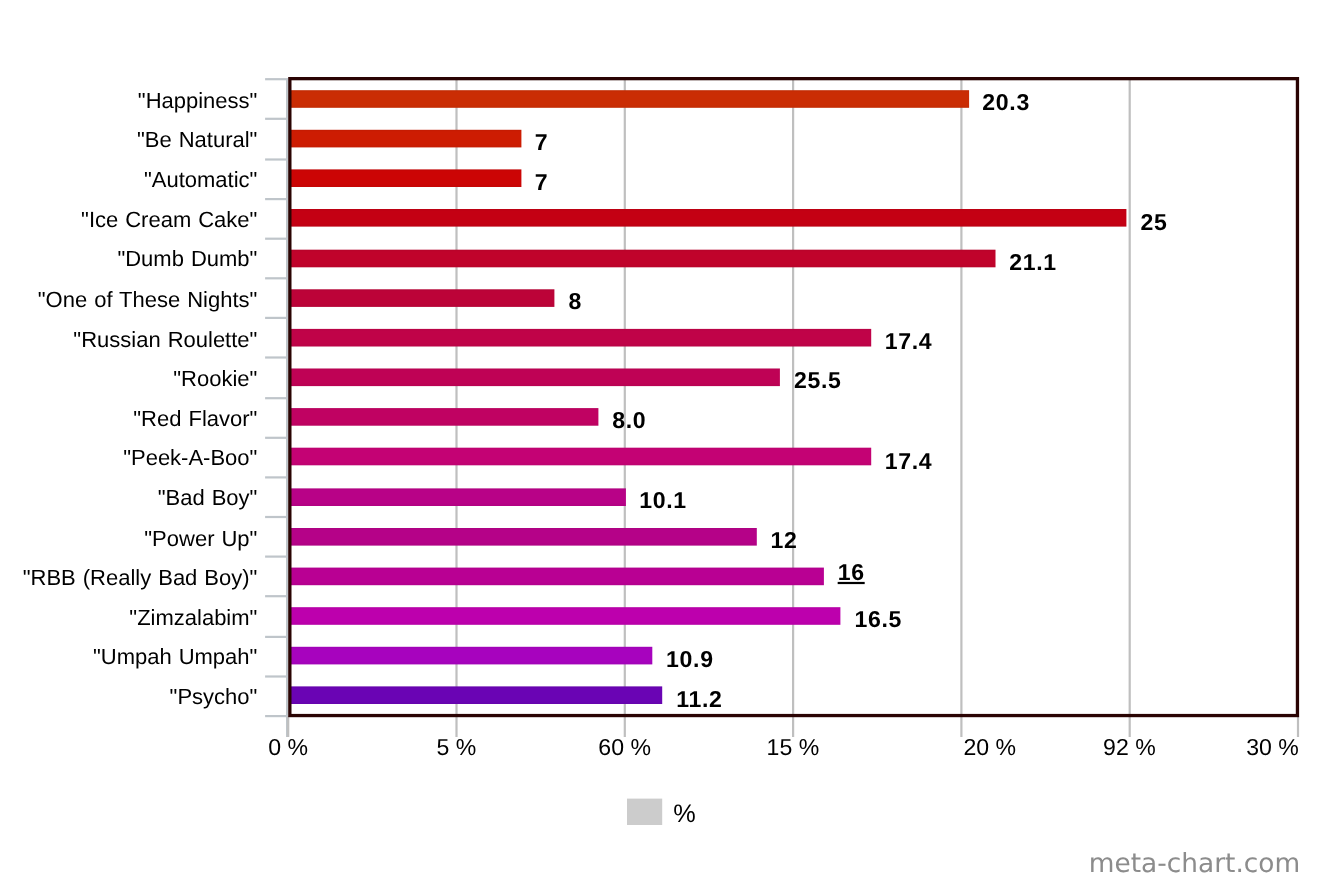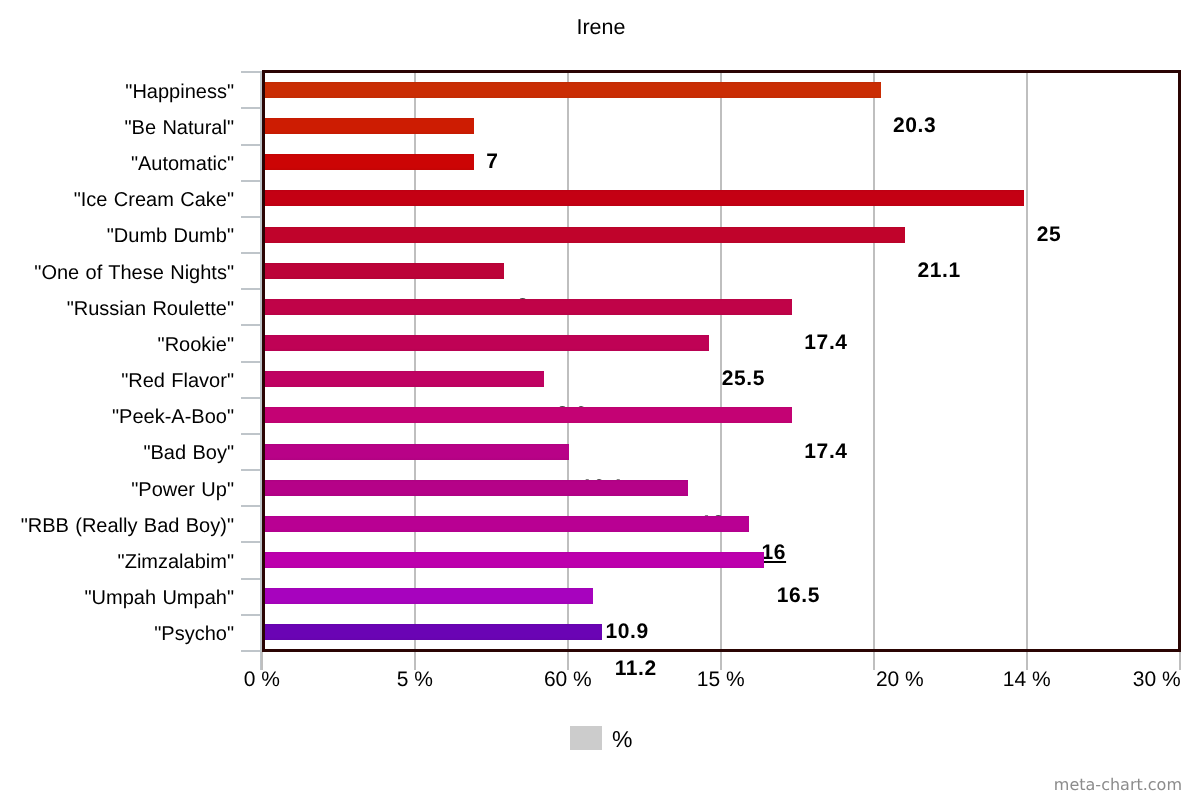--- a/index.html
+++ b/index.html
@@ -5,34 +5,33 @@
   html,body{margin:0;padding:0;}
   body{width:1200px;height:800px;background:#ffffff;font-family:"Liberation Sans",sans-serif;overflow:hidden;-webkit-font-smoothing:antialiased;text-rendering:geometricPrecision;}
   #root{position:relative;width:1200px;height:800px;transform:translateZ(0);}
   .title{position:absolute;left:1px;top:17px;width:1200px;text-align:center;font-size:21.5px;line-height:21.5px;color:#000;}
   .plotbg{position:absolute;left:261.5px;top:70px;width:919px;height:582px;background:#fff;z-index:0;}
   .plot{position:absolute;left:261.5px;top:70px;width:919px;height:582px;box-sizing:border-box;border:3px solid #2a0403;background:transparent;z-index:5;pointer-events:none;}
   .grid{position:absolute;width:2px;background:#c6c6c6;}
   .bar{position:absolute;height:16px;}
   .bar::after{content:'';position:absolute;inset:0;background:linear-gradient(to bottom,rgba(0,0,0,0.05) 0,rgba(0,0,0,0) 2px,rgba(0,0,0,0) 13px,rgba(0,0,0,0.04) 100%);pointer-events:none;}
   .ylabel{position:absolute;text-align:right;font-size:20px;line-height:20px;color:#000;white-space:nowrap;right:966px;word-spacing:0.8px;}
-  .vlabel{position:absolute;font-size:21px;line-height:21px;font-weight:bold;color:#000;white-space:nowrap;letter-spacing:0.6px;margin-top:32px;}
+  .vlabel{position:absolute;font-size:21px;line-height:21px;font-weight:bold;color:#000;white-space:nowrap;letter-spacing:0.6px;}
   .xtick{position:absolute;width:2px;background:#c6c6c6;}
   .xlab{position:absolute;font-size:21px;line-height:21px;color:#000;text-align:center;}
   .ytick{position:absolute;height:2px;background:#bfc5ca;}
   .yaxisline{position:absolute;width:2px;background:#bfc5ca;}
   .legend{position:absolute;left:570px;top:726px;width:32px;height:24px;background:#cccccc;}
   .legtext{position:absolute;left:612px;top:729px;font-size:23px;line-height:21px;color:#000;}
-  .wm{position:absolute;right:18px;top:776px;font-size:16px;line-height:18px;color:#8c8c8c;font-family:"DejaVu Sans",sans-serif;}
+  .wm{position:absolute;right:18px;top:776px;font-size:24px;line-height:18px;color:#8c8c8c;font-family:"DejaVu Sans",sans-serif;}
 </style>
 </head>
 <body>
 
 <div id="root">
-  <div class="title">Irene</div>
   <div class="plotbg"></div>
   <div id="overlay">
       <div class="grid" style="left: 414.355px; top: 71.3px; height: 578.6px; background: rgb(191, 191, 191);"></div>
       <div class="grid" style="left: 567.33px; top: 71.3px; height: 578.6px; background: rgb(191, 191, 191);"></div>
       <div class="grid" style="left: 720.305px; top: 71.3px; height: 578.6px; background: rgb(191, 191, 191);"></div>
       <div class="grid" style="left: 873.28px; top: 71.3px; height: 578.6px; background: rgb(191, 191, 191);"></div>
       <div class="grid" style="left: 1026.26px; top: 71.3px; height: 578.6px; background: rgb(191, 191, 191);"></div>
       <div class="yaxisline" style="left: 260.3px; top: 71px; height: 599px; background: rgb(191, 197, 202);"></div>
       <div class="bar" style="left: 264px; top: 81.9812px; width: 616.557px; background: rgb(202, 45, 4);"></div>
       <div class="vlabel" style="left: 893.057px; top: 83.1812px;">20.3</div>
@@ -103,21 +102,21 @@
       <div class="xlab" style="left: 211.88px; width: 100px; top: 668.5px;">0 %</div>
       <div class="xtick" style="left: 414.355px; top: 651px; height: 19px; background: rgb(191, 191, 191);"></div>
       <div class="xlab" style="left: 364.855px; width: 100px; top: 668.5px;">5 %</div>
       <div class="xtick" style="left: 567.33px; top: 651px; height: 19px; background: rgb(191, 191, 191);"></div>
       <div class="xlab" style="left: 517.83px; width: 100px; top: 668.5px;">60 %</div>
       <div class="xtick" style="left: 720.305px; top: 651px; height: 19px; background: rgb(191, 191, 191);"></div>
       <div class="xlab" style="left: 670.805px; width: 100px; top: 668.5px;">15 %</div>
       <div class="xtick" style="left: 873.28px; top: 651px; height: 19px; background: rgb(191, 191, 191);"></div>
       <div class="xlab" style="left: 823.78px; width: 100px; top: 668.5px; text-align: right;">20 %</div>
       <div class="xtick" style="left: 1026.26px; top: 651px; height: 19px; background: rgb(191, 191, 191);"></div>
-      <div class="xlab" style="left: 976.755px; width: 100px; top: 668.5px;">14 %</div>
+      <div class="xlab" style="left: 976.755px; width: 100px; top: 668.5px;">92 %</div>
       <div class="xtick" style="left: 1179.23px; top: 651px; height: 19px; background: rgb(191, 191, 191);"></div>
       <div class="xlab" style="left: 1080.73px; width: 100px; text-align: right; top: 668.5px;">30 %</div>
     </div>
   <div class="plot" id="plot" style="border-color: rgb(42, 4, 3);"></div>
   <div class="legend" style="background: rgb(204, 204, 204);"></div>
   <div class="legtext">%</div>
   <div class="wm">meta-chart.com</div>
 </div>
 
 </body></html>

